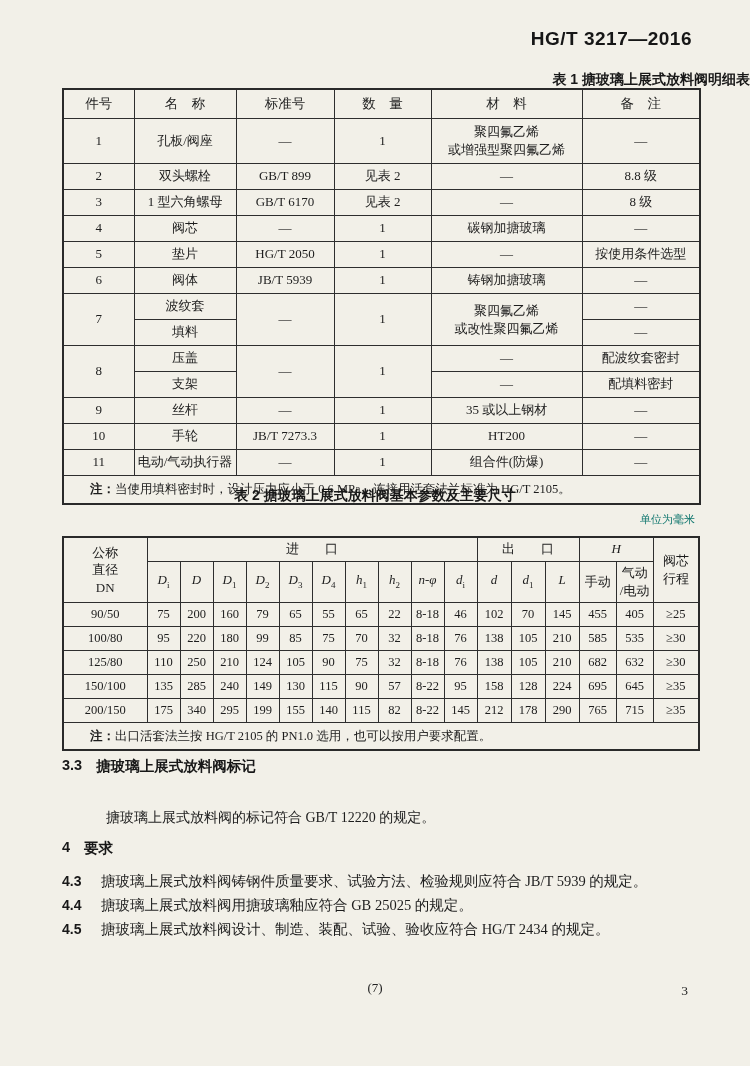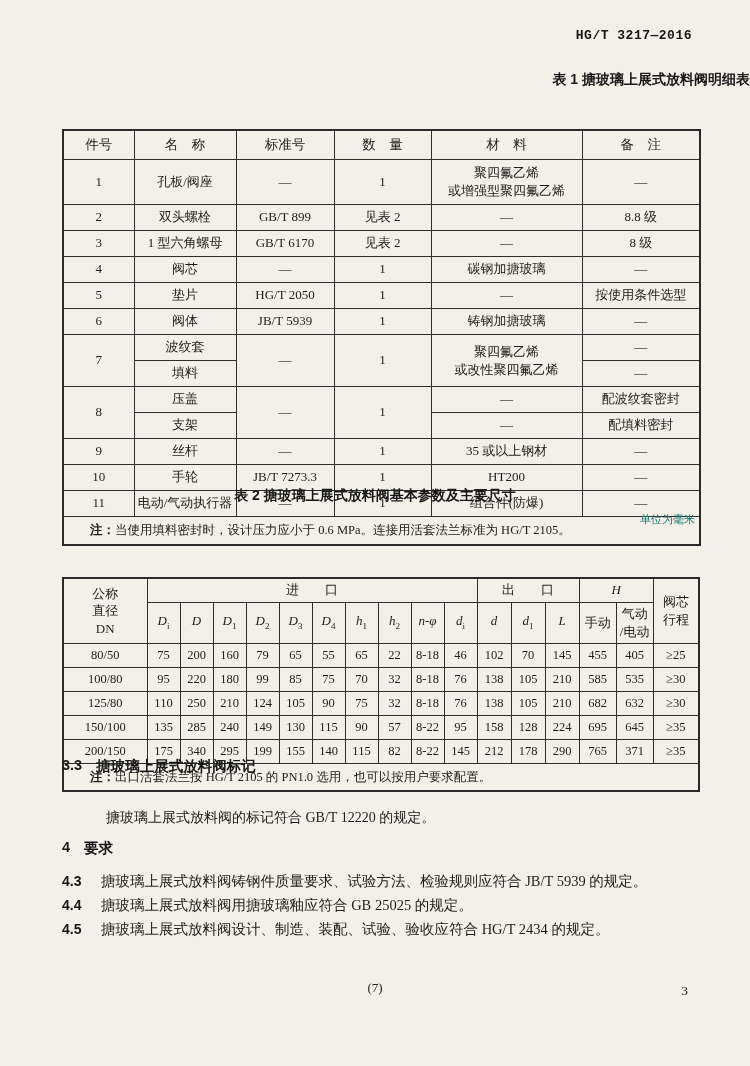--- a/index.html
+++ b/index.html
@@ -7,37 +7,37 @@
     width:750px;height:1066px;
     background:#f2f0e8;
     font-family:"Liberation Serif","DejaVu Serif",serif;
     color:#1d1d1d;
     -webkit-font-smoothing:antialiased;
   }
   .page{position:relative;width:750px;height:1066px;overflow:hidden;}
 
   .doc-number{
     position:absolute;top:28px;right:58px;
-    font-family:Liberation Mono, monospace;
-    font-weight:bold;font-size:13px;letter-spacing:.5px;color:#161616;
+    font-family:Liberation Sans, sans-serif;
+    font-weight:bold;font-size:19px;letter-spacing:.5px;color:#161616;
   }
 
   .tbl-title{
     position:absolute;left:0;width:750px;text-align:center;
     font-family:"Liberation Sans","DejaVu Sans",sans-serif;
     font-weight:bold;font-size:14px;color:#181818;
   }
   .t1-title{top:71px;text-align:right;}
   .t2-title{top:487px;}
   .unit-note{
     position:absolute;top:512px;right:55px;
     font-size:11px;color:#0f766e;
   }
 
-  table{border-collapse:collapse;table-layout:fixed;background:transparent;margin-top:41px;}
+  table{border-collapse:collapse;table-layout:fixed;background:transparent;}
   .t1{position:absolute;left:62px;top:88px;width:637px;border:2px solid #2a2a2a;}
   .t2{position:absolute;left:62px;top:536px;width:637px;border:2px solid #2a2a2a;padding-left:28px;}
   th,td{
     border:1px solid #2e2e2e;
     text-align:center;vertical-align:middle;
     padding:1px 3px;line-height:1.3;
     font-weight:normal;overflow:hidden;
   }
   .t1 th{height:26px;font-size:13.5px;}
   .t1 td{height:23px;font-size:13px;}
@@ -281,21 +281,21 @@
         <th><span class="sym"><span>L</span><sub></sub></span></th>
         <th>手动</th>
         <th class="power-th">
           <div>气动</div>
           <div>/电动</div>
         </th>
       </tr>
     </thead>
     <tbody>
       <tr>
-        <td>80/50</td>
+        <td>90/50</td>
         <td>75</td>
         <td>200</td>
         <td>160</td>
         <td>79</td>
         <td>65</td>
         <td>55</td>
         <td>65</td>
         <td>22</td>
         <td>8-18</td>
         <td>46</td>
@@ -372,21 +372,21 @@
         <td>155</td>
         <td>140</td>
         <td>115</td>
         <td>82</td>
         <td>8-22</td>
         <td>145</td>
         <td>212</td>
         <td>178</td>
         <td>290</td>
         <td>765</td>
-        <td>371</td>
+        <td>715</td>
         <td>≥35</td>
       </tr>
       <tr class="note-row">
         <td colspan="17">
           <span class="note-label">注：</span><span>出口活套法兰按 HG/T 2105 的 PN1.0 选用，也可以按用户要求配置。</span>
         </td>
       </tr>
     </tbody>
   </table>
 

